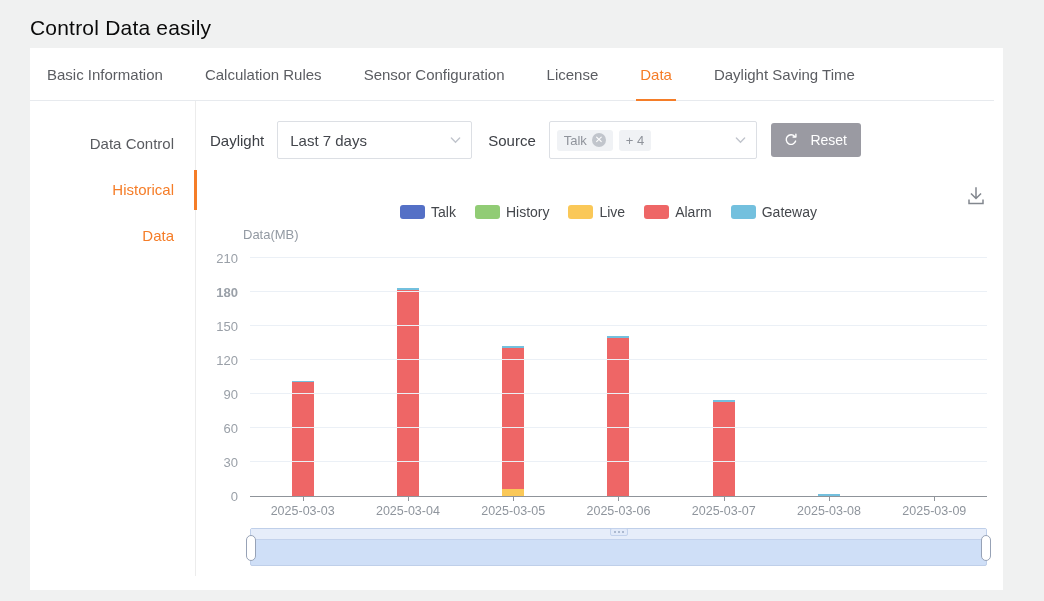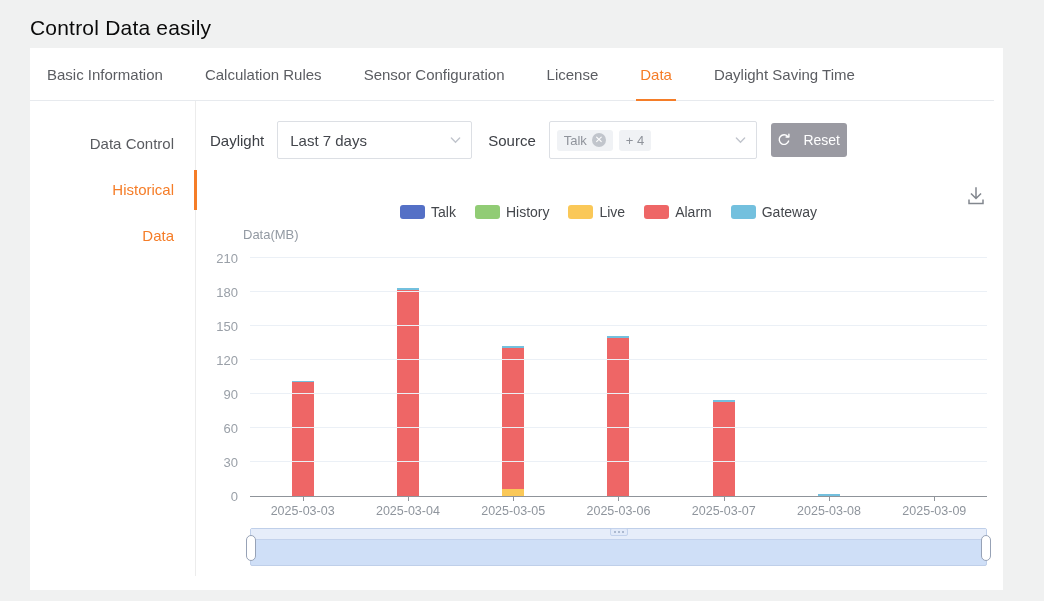--- a/index.html
+++ b/index.html
@@ -31,21 +31,21 @@
   .f-label { font-size:15px; color:#3d4046; margin-right:13px; }
   .select { position:relative; height:38px; border:1px solid #dcdfe4; border-radius:2px; background:#fff; display:flex; align-items:center; padding:0 26px 0 12px; cursor:pointer; }
   .select.interval { width:195px; margin-right:16px; }
   .select.source  { width:208px; margin-right:14px; padding-left:7px; }
   .select-value { font-size:15px; color:#43464c; }
   .chevron { position:absolute; right:9px; top:50%; transform:translateY(-50%); display:flex; }
   .tag { display:flex; align-items:center; gap:5px; background:#f0f2f5; border-radius:3px; padding:3px 7px; font-size:13px; color:#8f939b; margin-right:6px; }
   .tag-close { width:14px; height:14px; border-radius:50%; background:#c1c5cc; color:#fff; font-size:10px; line-height:14px; text-align:center; cursor:pointer; }
   .btn { height:34px; border:none; border-radius:3px; color:#fff; font-size:14px; font-family:"Liberation Sans",sans-serif; display:flex; align-items:center; justify-content:center; cursor:pointer; }
   .btn.search { width:77px; background:var(--accent); margin-right:14px; }
-  .btn.reset  { width:76px; background:#9a9aa2; gap:12px; }
+  .btn.reset  { width:90px; background:#9a9aa2; gap:12px; }
 
   .chart-title { position:absolute; left:17px; top:78px; font-size:20px; font-weight:bold; color:#1d1d1f; }
   .download { position:absolute; right:16px; top:84px; width:22px; height:22px; cursor:pointer; }
 
   .legend { position:absolute; left:204px; top:103px; display:flex; align-items:center; gap:19px; }
   .legend-item { display:flex; align-items:center; gap:6px; cursor:pointer; }
   .legend-swatch { width:25px; height:14px; border-radius:3px; }
   .legend-label { font-size:14px; color:#44474c; }
 
   .y-name { position:absolute; left:26px; top:126px; font-size:13px; color:#9299a2;margin-left:21px; }
@@ -221,21 +221,21 @@
         <div class="ytick" style="bottom: 14.2857%;">30</div>
         <div class="gridline" style="bottom: 28.5714%;"></div>
         <div class="ytick" style="bottom: 28.5714%;">60</div>
         <div class="gridline" style="bottom: 42.8571%;"></div>
         <div class="ytick" style="bottom: 42.8571%;">90</div>
         <div class="gridline" style="bottom: 57.1429%;"></div>
         <div class="ytick" style="bottom: 57.1429%;">120</div>
         <div class="gridline" style="bottom: 71.4286%;"></div>
         <div class="ytick" style="bottom: 71.4286%;">150</div>
         <div class="gridline" style="bottom: 85.7143%;"></div>
-        <div class="ytick" style="bottom: 85.7143%;">180</div>
+        <div class="ytick" style="bottom: 85.7143%; font-weight: bold;">180</div>
         <div class="gridline" style="bottom: 100%;"></div>
         <div class="ytick" style="bottom: 100%;">210</div>
       </div>
 
     <div class="datazoom">
       <div class="dz-top"></div>
       <div class="dz-grip">
           <i></i>
           <i></i>
           <i></i>

